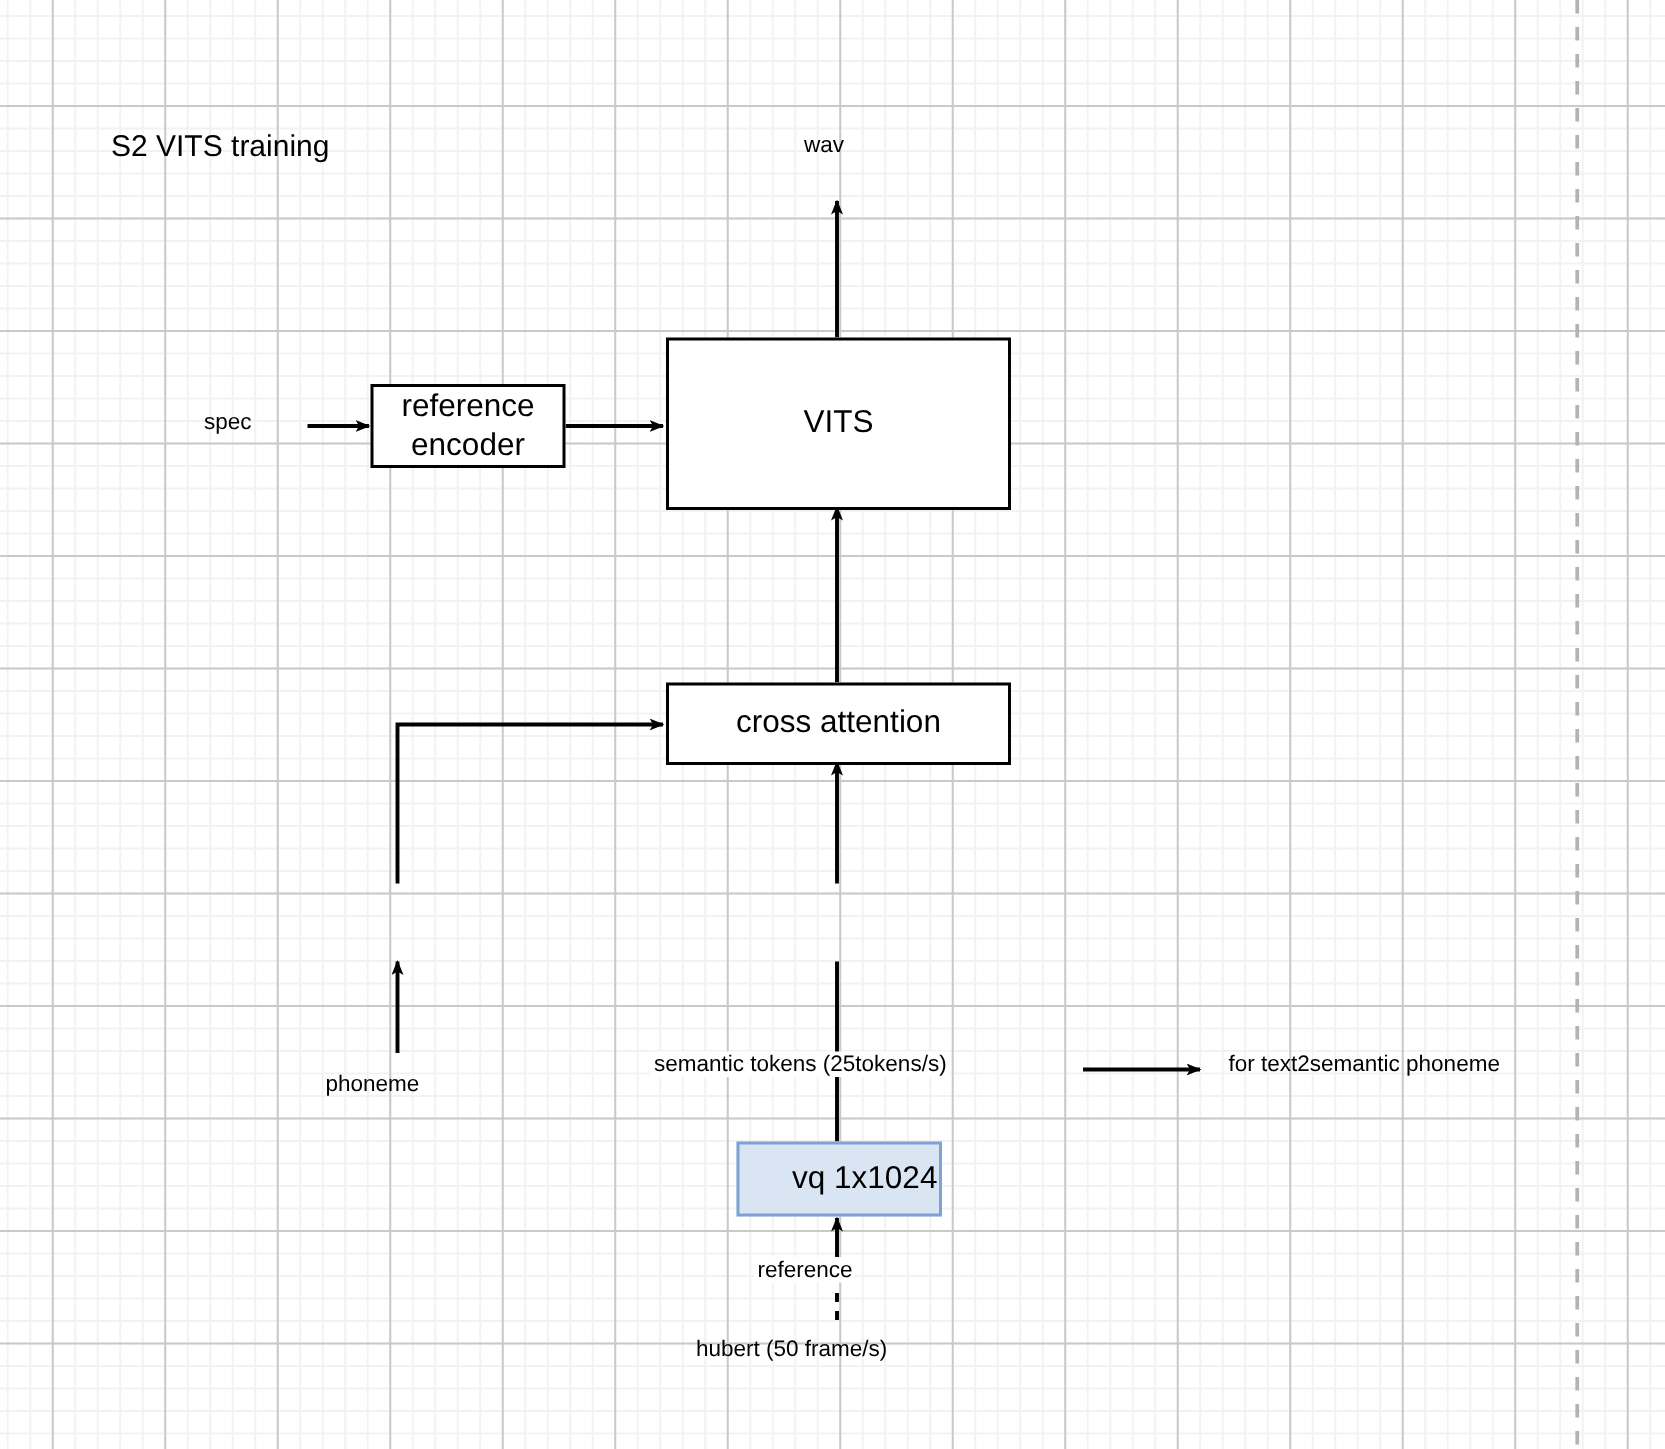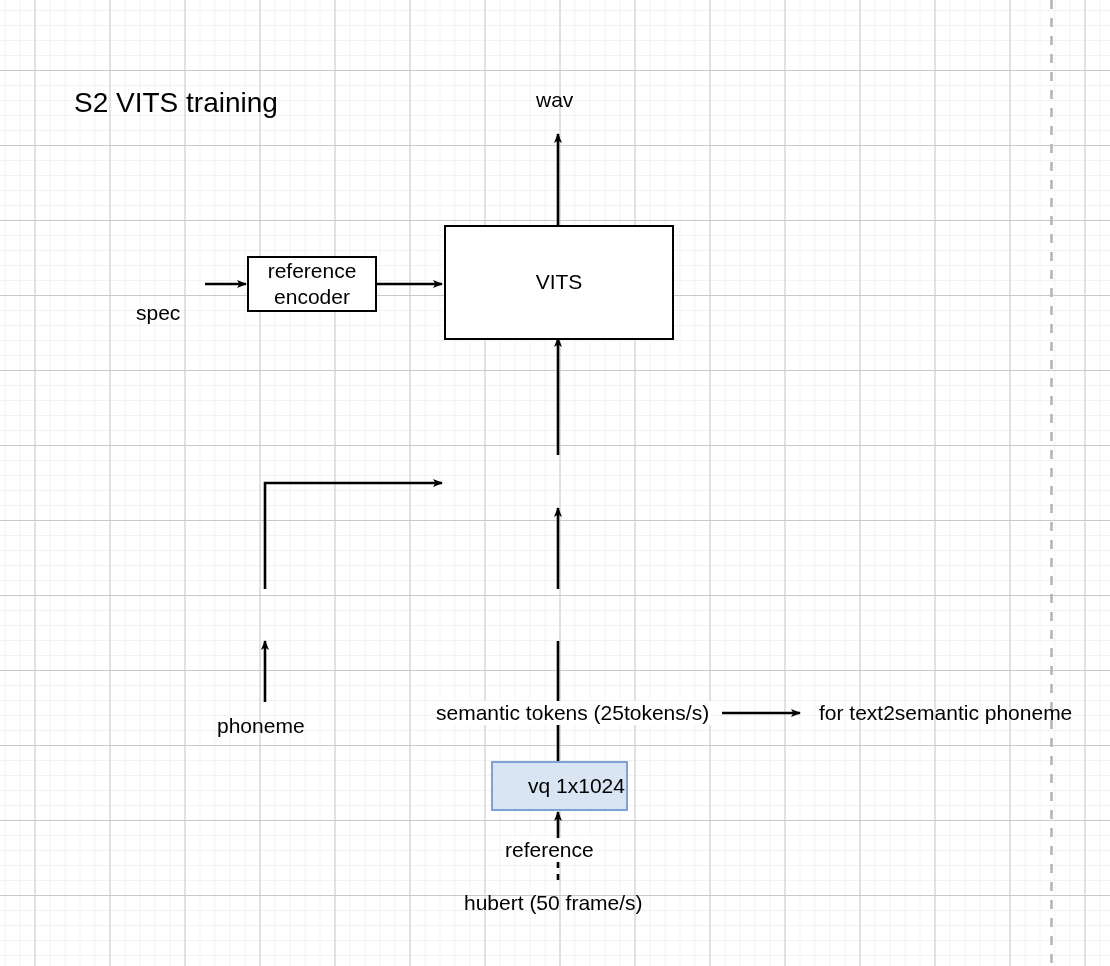--- a/index.html
+++ b/index.html
@@ -44,26 +44,26 @@
     border: 2px solid #000000;
     z-index: 3;
   }
   .node.accent {
     border: 2px solid #7ea1d6;
     background: #dae5f4;
   }
   .label {
     position: absolute;
     font-family: "Liberation Sans", sans-serif;
-    font-size: 21px;
+    font-size: 15px;
     color: #000000;
     white-space: nowrap;
     z-index: 3;
   }
-  .label.title { font-size: 28px; }
+  .label.title { font-size: 20px; }
 </style>
 </head>
 <body>
 
 <div id="canvas">
 
   <svg id="svg-layer" viewBox="0 0 1110 966" xmlns="http://www.w3.org/2000/svg">
     <defs>
       <marker id="arrowhead" markerWidth="10" markerHeight="8" refX="9" refY="4" orient="auto" markerUnits="userSpaceOnUse">
         <path d="M0,0 L10,4 L0,8 L2.4,4 Z" fill="#000000"></path>
@@ -100,30 +100,33 @@
 
   <div class="node" style="left:444px; top:225px; width:230px; height:115px;">
     <span>VITS</span>
   </div>
 
   <div class="node" style="left:247px; top:256px; width:130px; height:56px; flex-direction:column;">
     <span>reference</span>
     <span>encoder</span>
   </div>
 
+  <div class="node" style="left:444px; top:455px; width:230px; height:55px;">
+    <span>cross attention</span>
+  </div>
 
 
 
   <div class="node accent" style="left:491px; top:761px; width:137px; height:50px;padding-left:34px;">
     <span>vq 1x1024</span>
   </div>
 
   <div class="label" style="left:536px; top:88px;">wav</div>
 
-  <div class="label" style="left:136px; top:273px;margin-top:28px;">spec</div>
+  <div class="label" style="left:136px; top:273px;">spec</div>
 
   <div class="label" style="left:217px; top:714px;">phoneme</div>
 
   <div class="label" style="left:434px; top:701px; background:#ffffff; padding:0 2px;">semantic tokens (25tokens/s)</div>
 
   <div class="label" style="left:819px; top:701px;">for text2semantic phoneme</div>
 
   <div class="label" style="left:503px; top:838px; background:#ffffff; padding:0 2px;">reference</div>
 
   <div class="label" style="left:464px; top:891px;">hubert (50 frame/s)</div>

